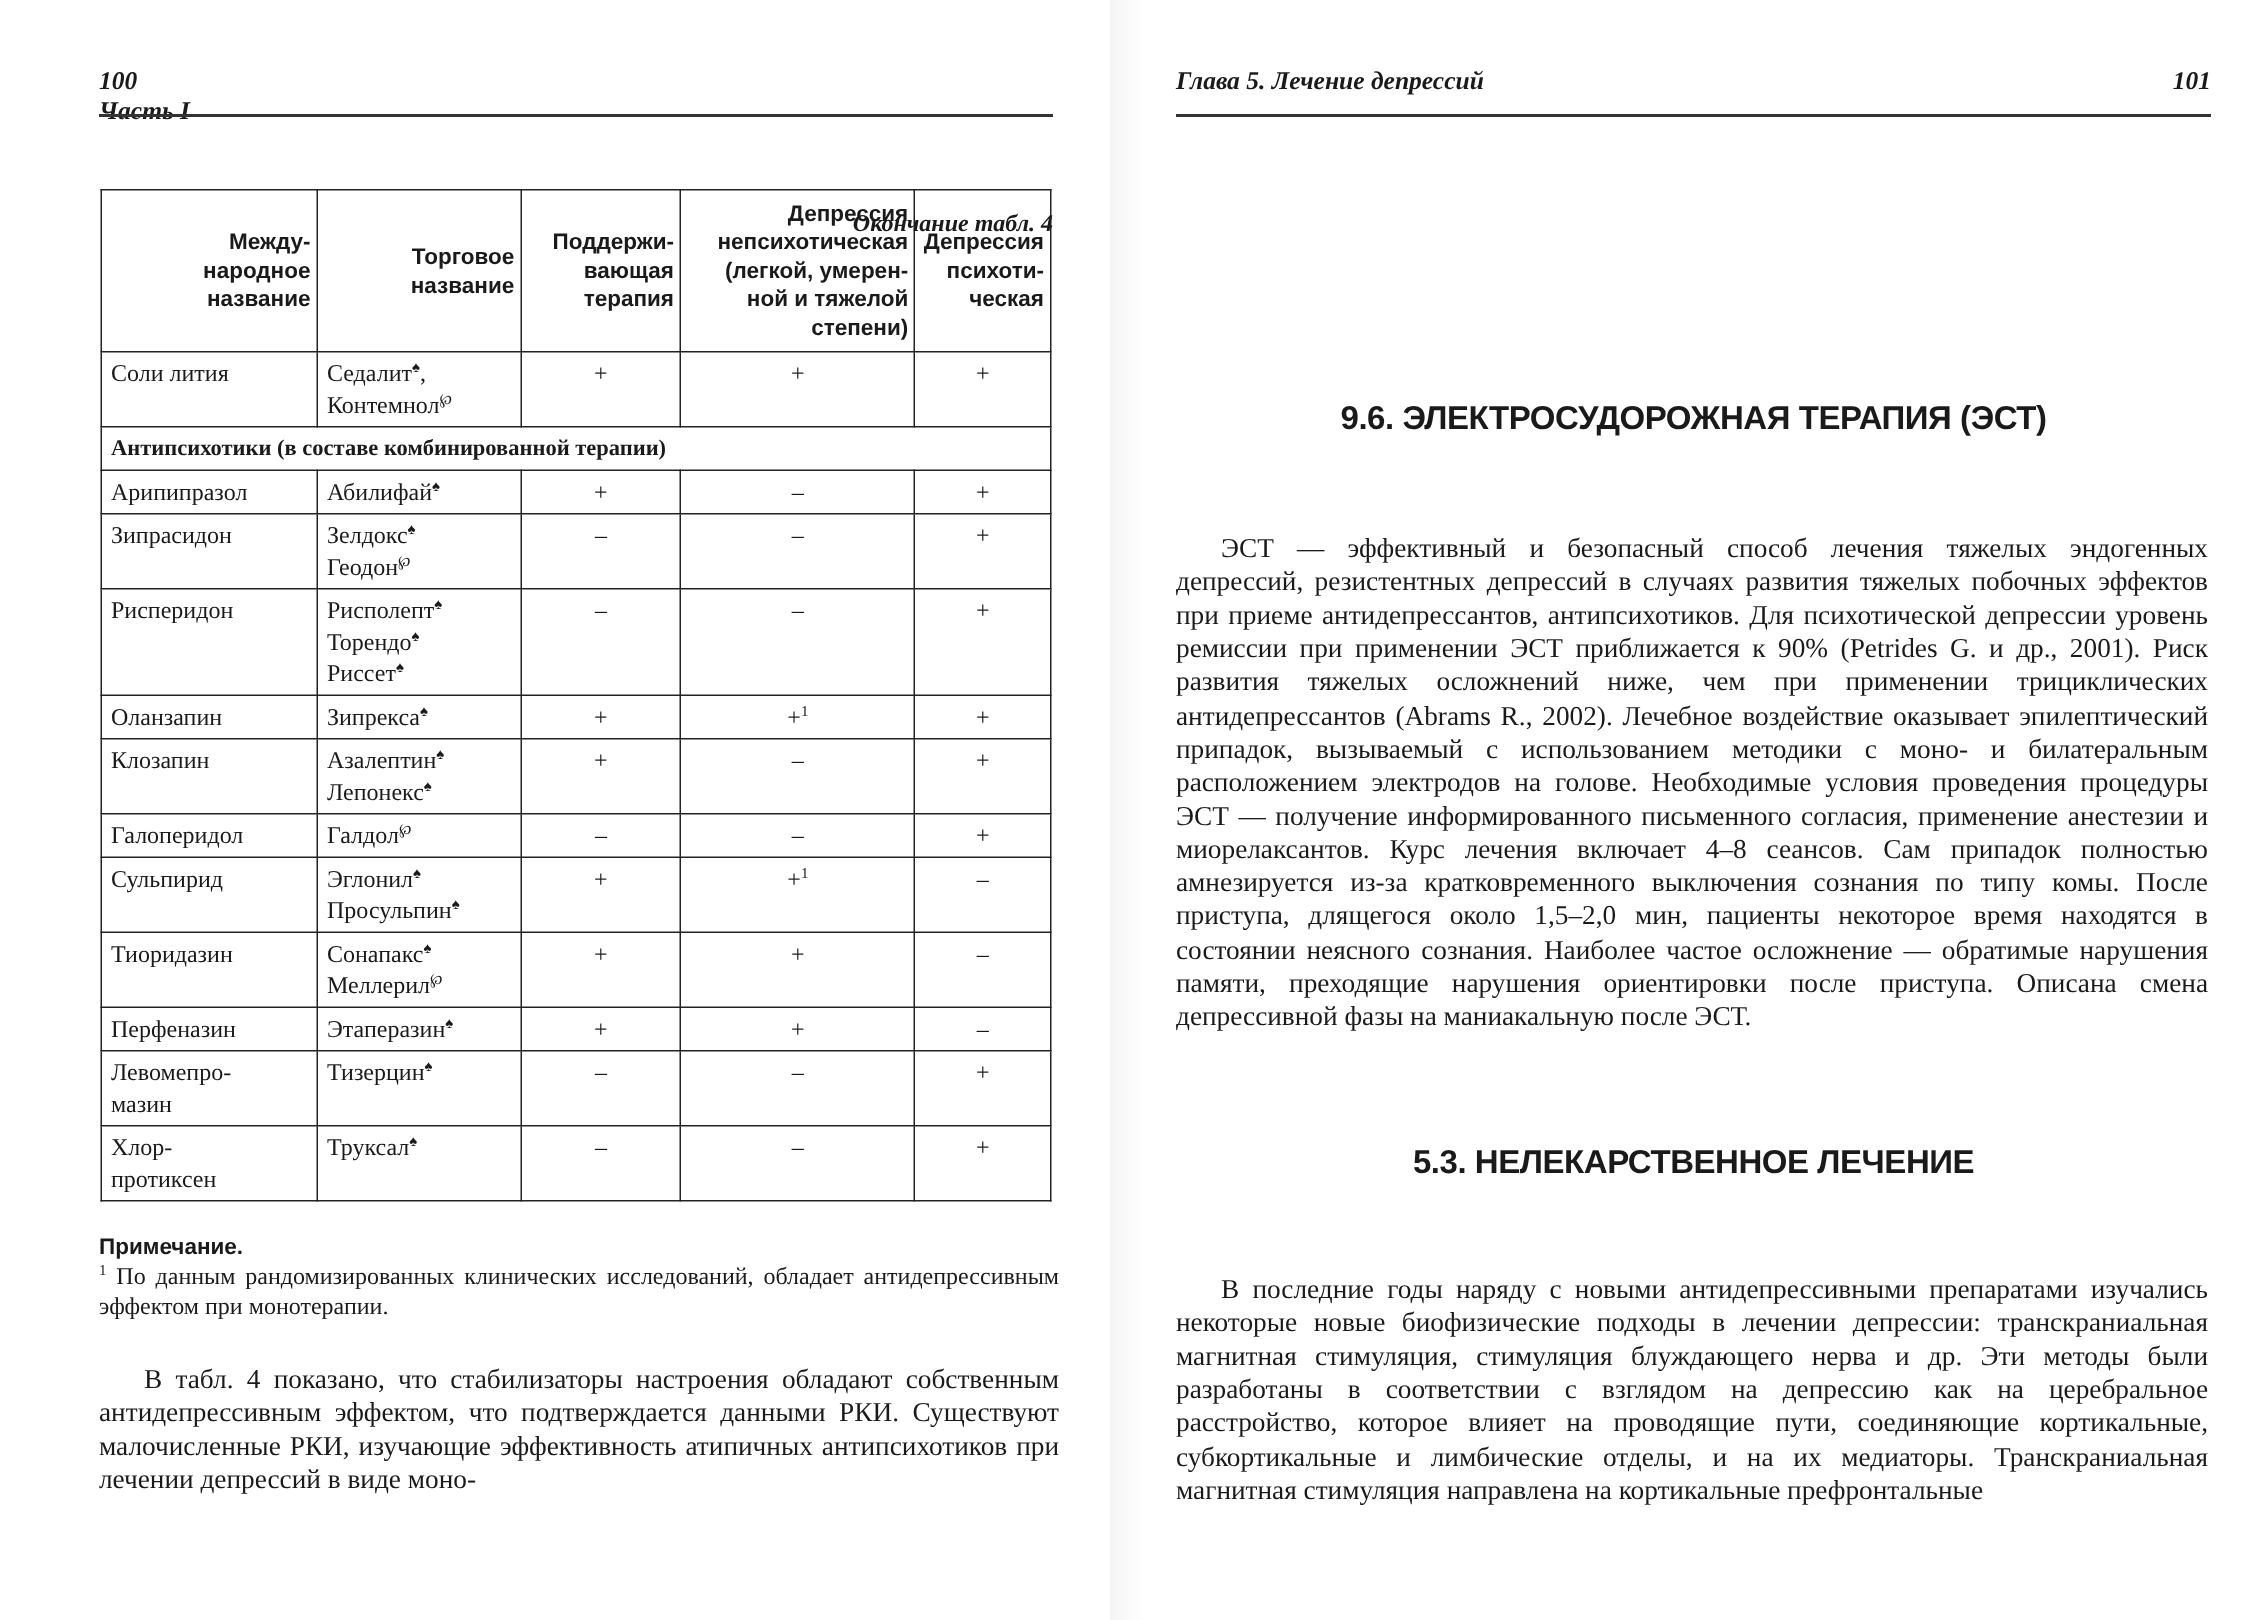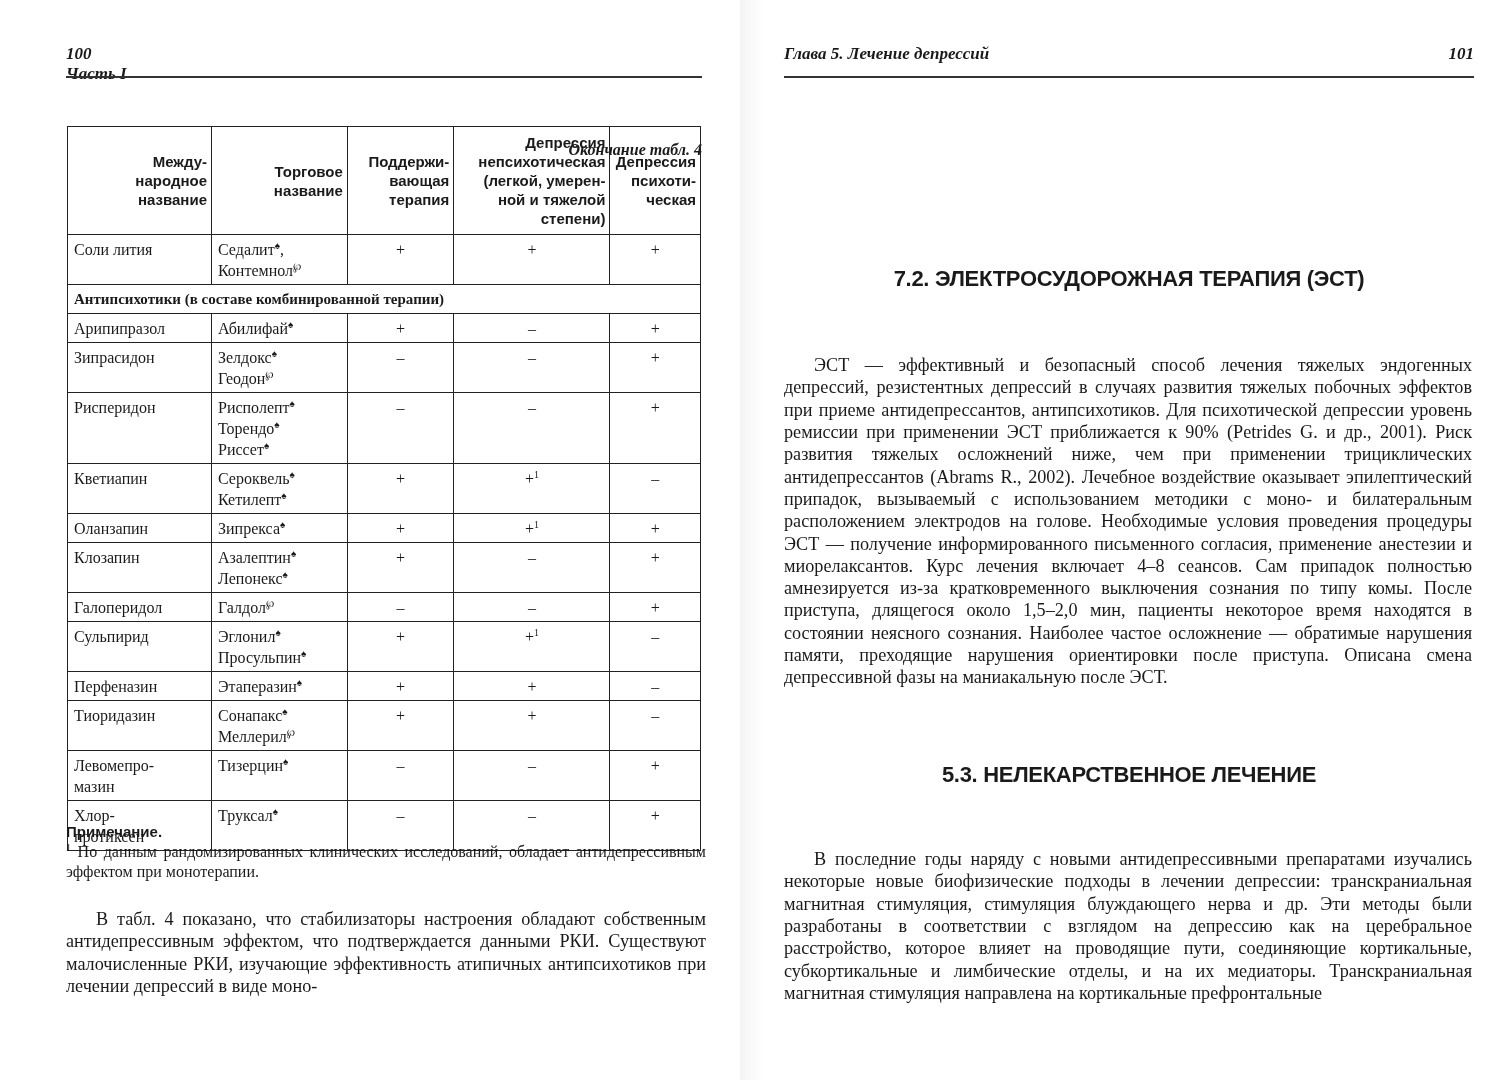--- a/index.html
+++ b/index.html
@@ -128,27 +128,20 @@
           <td class="mark">+</td>
         </tr>
         <tr>
           <td>Рисперидон</td>
           <td>Рисполепт<sup class="m">♠</sup><br>Торендо<sup class="m">♠</sup><br>Риссет<sup class="m">♠</sup></td>
           <td class="mark">–</td>
           <td class="mark">–</td>
           <td class="mark">+</td>
         </tr>
         <tr>
-          <td>Кветиапин</td>
-          <td>Сероквель<sup class="m">♠</sup><br>Кетилепт<sup class="m">♠</sup></td>
-          <td class="mark">+</td>
-          <td class="mark">+<sup class="m">1</sup></td>
-          <td class="mark">–</td>
-        </tr>
-        <tr>
           <td>Оланзапин</td>
           <td>Зипрекса<sup class="m">♠</sup></td>
           <td class="mark">+</td>
           <td class="mark">+<sup class="m">1</sup></td>
           <td class="mark">+</td>
         </tr>
         <tr>
           <td>Клозапин</td>
           <td>Азалептин<sup class="m">♠</sup><br>Лепонекс<sup class="m">♠</sup></td>
           <td class="mark">+</td>
@@ -163,29 +156,29 @@
           <td class="mark">+</td>
         </tr>
         <tr>
           <td>Сульпирид</td>
           <td>Эглонил<sup class="m">♠</sup><br>Просульпин<sup class="m">♠</sup></td>
           <td class="mark">+</td>
           <td class="mark">+<sup class="m">1</sup></td>
           <td class="mark">–</td>
         </tr>
         <tr>
+          <td>Тиоридазин</td>
+          <td>Сонапакс<sup class="m">♠</sup><br>Меллерил<sup class="m">℘</sup></td>
+          <td class="mark">+</td>
+          <td class="mark">+</td>
+          <td class="mark">–</td>
+        </tr>
+        <tr>
           <td>Перфеназин</td>
           <td>Этаперазин<sup class="m">♠</sup></td>
-          <td class="mark">+</td>
-          <td class="mark">+</td>
-          <td class="mark">–</td>
-        </tr>
-        <tr>
-          <td>Тиоридазин</td>
-          <td>Сонапакс<sup class="m">♠</sup><br>Меллерил<sup class="m">℘</sup></td>
           <td class="mark">+</td>
           <td class="mark">+</td>
           <td class="mark">–</td>
         </tr>
         <tr>
           <td>Левомепро-<br>мазин</td>
           <td>Тизерцин<sup class="m">♠</sup></td>
           <td class="mark">–</td>
           <td class="mark">–</td>
           <td class="mark">+</td>
@@ -209,18 +202,18 @@
 </div>
 
 <div class="page page-right">
   <div class="running-head">
     <span>Глава 5. Лечение депрессий</span>
     <span>101</span>
   </div>
   <div class="head-rule"></div>
 
 
-  <div class="sec-heading h52">7.2. ЭЛЕКТРОСУДОРОЖНАЯ ТЕРАПИЯ (ЭСТ)</div>
+  <div class="sec-heading h52">9.6. ЭЛЕКТРОСУДОРОЖНАЯ ТЕРАПИЯ (ЭСТ)</div>
   <p class="para r-para2">ЭСТ — эффективный и безопасный способ лечения тяжелых эндогенных депрессий, резистентных депрессий в случаях развития тяжелых побочных эффектов при приеме антидепрессантов, антипсихотиков. Для психотической депрессии уровень ремиссии при применении ЭСТ приближается к 90% (Petrides G. и др., 2001). Риск развития тяжелых осложнений ниже, чем при применении трициклических антидепрессантов (Abrams R., 2002). Лечебное воздействие оказывает эпилептический припадок, вызываемый с использованием методики с моно- и билатеральным расположением электродов на голове. Необходимые условия проведения процедуры ЭСТ — получение информированного письменного согласия, применение анестезии и миорелаксантов. Курс лечения включает 4–8 сеансов. Сам припадок полностью амнезируется из-за кратковременного выключения сознания по типу комы. После приступа, длящегося около 1,5–2,0 мин, пациенты некоторое время находятся в состоянии неясного сознания. Наиболее частое осложнение — обратимые нарушения памяти, преходящие нарушения ориентировки после приступа. Описана смена депрессивной фазы на маниакальную после ЭСТ.</p>
 
   <div class="sec-heading h53">5.3. НЕЛЕКАРСТВЕННОЕ ЛЕЧЕНИЕ</div>
   <p class="para r-para3">В последние годы наряду с новыми антидепрессивными препаратами изучались некоторые новые биофизические подходы в лечении депрессии: транскраниальная магнитная стимуляция, стимуляция блуждающего нерва и др. Эти методы были разработаны в соответствии с взглядом на депрессию как на церебральное расстройство, которое влияет на проводящие пути, соединяющие кортикальные, субкортикальные и лимбические отделы, и на их медиаторы. Транскраниальная магнитная стимуляция направлена на кортикальные префронтальные</p>
 </div>
 
 </body></html>

